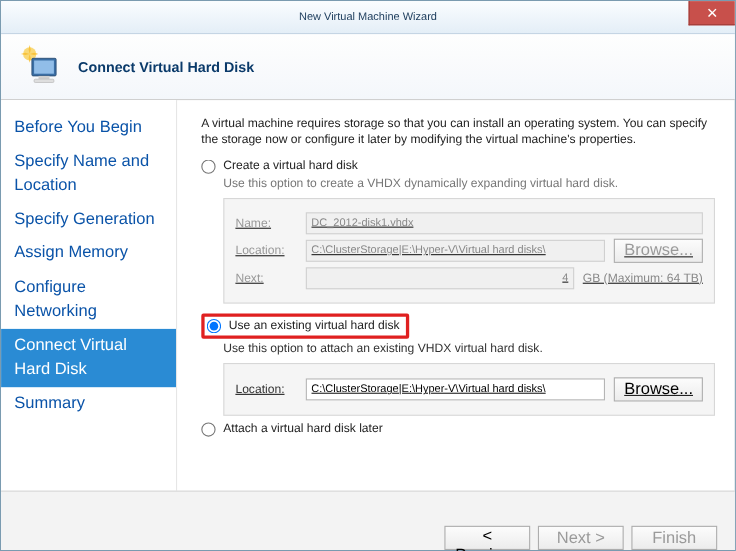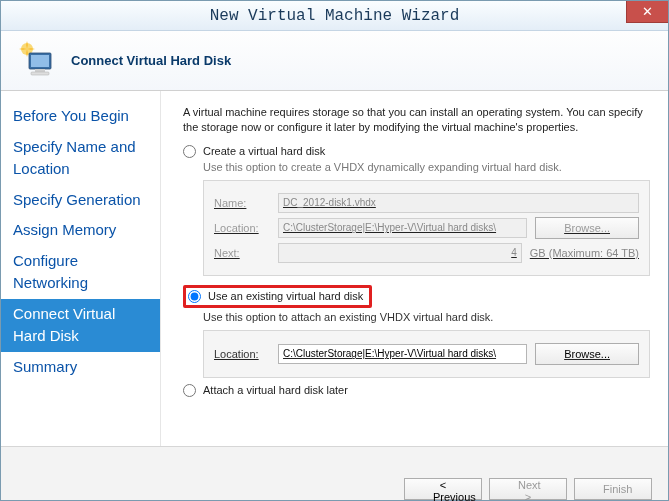--- a/index.html
+++ b/index.html
@@ -1,19 +1,19 @@
 <!DOCTYPE html>
 <html><head>
 <meta charset="utf-8">
 <style>
   * { box-sizing: border-box; font-family: "Segoe UI", Tahoma, sans-serif; }
   body { margin: 0; background: #fff; }
   .window { width: 669px; height: 501px; border: 1px solid #7a9bb0; background: #fff; position: relative; }
   .titlebar { height: 30px; background: linear-gradient(#fafdff,#e4eef7); border-bottom: 1px solid #c5d5e4; display: flex; align-items: center; justify-content: center; position: relative; }
-  .titlebar-text { font-size: 16px; color: #1a3a5a; font-family: Liberation Mono, monospace; }
+  .titlebar-text { font-size: 10px; color: #1a3a5a; }
   .close-btn { position: absolute; right: 0; top: 0; width: 42px; height: 22px; background: #c8504b; color: #fff; display: flex; align-items: center; justify-content: center; font-size: 13px; line-height: 1; cursor: pointer; border-left: 1px solid #a03c38; border-bottom: 1px solid #a03c38; }
   .header-area { height: 60px; border-bottom: 1px solid #d0d0d0; background: linear-gradient(#fefefe,#f4f7fb); display: flex; align-items: center; padding-left: 14px; gap: 12px; }
   .header-icon { width: 44px; height: 44px; position: relative; }
   .header-title { font-size: 13px; font-weight: 600; color: #0a3a6a; }
   .content-wrap { height: calc(470px - 0px); }
   .cols { display: flex; height: calc(470px - 60px - 54px); }
   .sidebar { width: 160px; background: #fff; padding-top: 10px; border-right: 1px solid #e6e6e6; }
   .sidebar-item { font-size: 15px; color: #0a53a8; padding: 4px 10px 4px 12px; cursor: pointer; line-height: 1.5; }
   .sidebar-item.active { background: #2a8bd4; color: #fff; }
   .main { flex: 1; padding: 14px 18px 10px 22px; font-size: 11px; color: #222; overflow: hidden; }
@@ -22,21 +22,21 @@
   .opt-row input[type=radio] { margin: 0; }
   .opt-desc { margin: 3px 0 7px 20px; color: #333; }
   .opt-desc.disabled { color: #777; }
   .form-box { border: 1px solid #d7d7d7; background: #f5f5f5; padding: 8px 10px 8px 10px; margin: 0 0 6px 20px; }
   .form-box.top .form-row label { color: #9a9a9a; }
   .form-row { display: flex; align-items: center; gap: 8px; margin: 4px 0; text-decoration: underline; }
   .form-row label { width: 56px; font-size: 11px; color: #333; }
   .form-row input.text { flex: 1; height: 20px; font-size: 10px; padding: 0 4px; border: 1px solid #b5b5b5; background: #fff; }
   .form-row input.text:disabled { background: #f0f0f0; color: #888; border-color: #d0d0d0; }
   .form-row .num { width: 60px; text-align: right; }
-  .btn { height: 22px; font-size: 11px; padding: 0 28px; border: 1px solid #adadad; background: linear-gradient(#fcfcfc,#ececec); cursor: pointer; }
+  .btn { height: 22px; font-size: 15px; padding: 0 8px; border: 1px solid #adadad; background: linear-gradient(#fcfcfc,#ececec); cursor: pointer; }
   .btn:disabled { color: #9a9a9a; cursor: default; }
   .gb-label { font-size: 11px; color: #888; }
   .highlight { border: 3px solid #e02020; border-radius: 2px; display: inline-flex; align-items: center; padding: 2px 6px 2px 2px; margin-top: 3px; }
   .footer { position: absolute; bottom: 0; left: 0; right: 0; height: 54px; border-top: 1px solid #d6d6d6; background: #f3f3f3; display: flex; align-items: flex-end; justify-content: flex-end; padding-right: 16px; gap: 7px; }
   .footer .btn { width: 78px; }
 </style>
 </head>
 <body>
 
 <div class="window">

